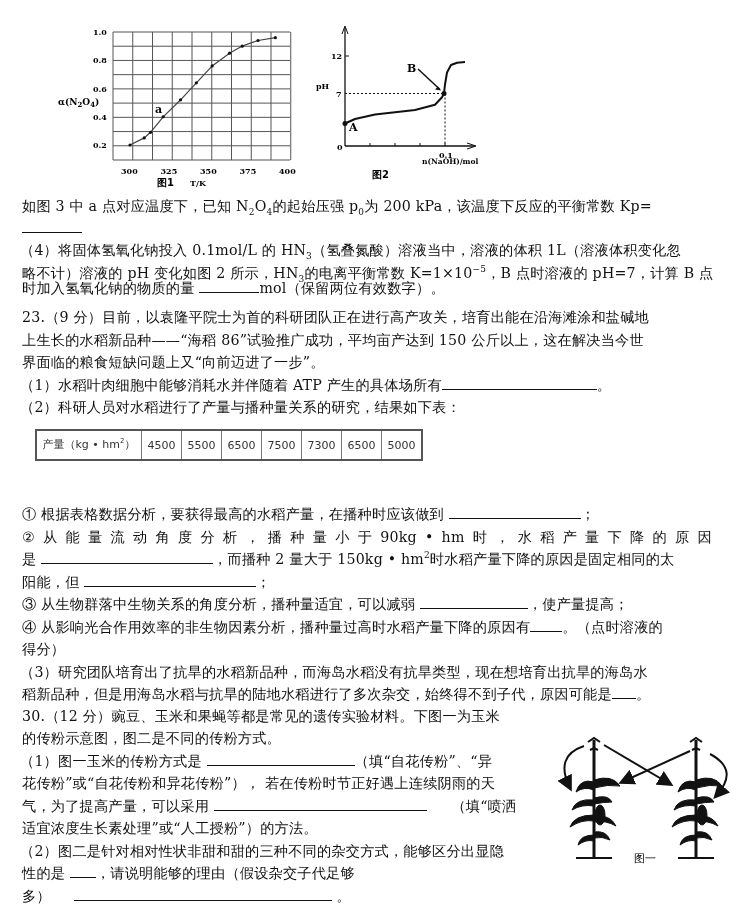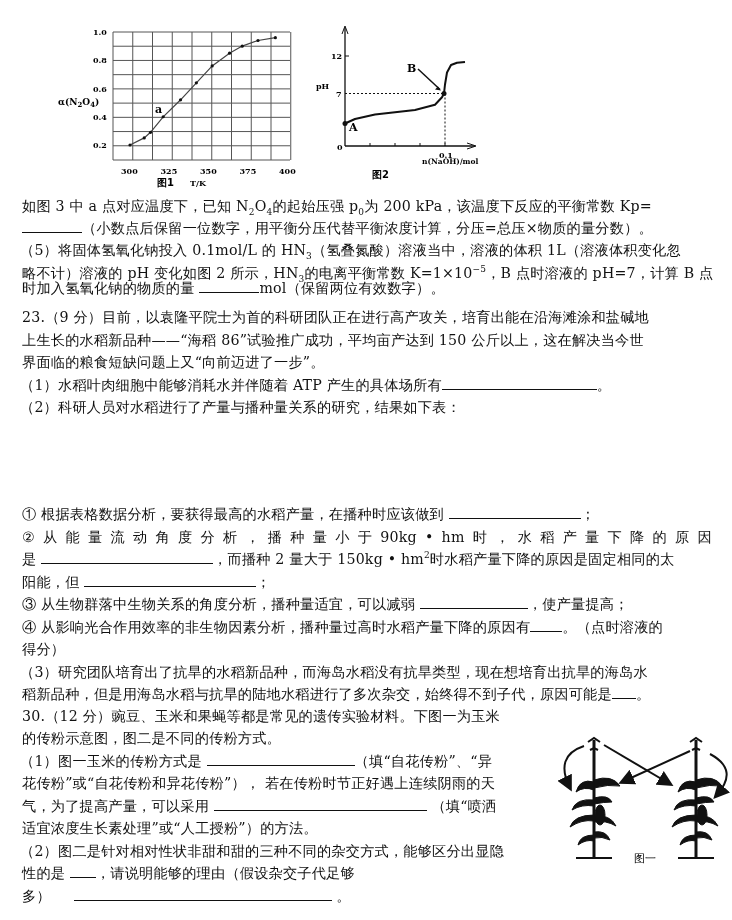--- a/index.html
+++ b/index.html
@@ -98,41 +98,51 @@
   <text x="39" y="111" font-size="11" font-weight="bold" font-family="DejaVu Serif, serif">A</text>
   <text x="97" y="52" font-size="11" font-weight="bold" font-family="DejaVu Serif, serif">B</text>
   <text x="112" y="144" font-size="7.5" font-weight="bold" font-family="DejaVu Serif, serif">n(NaOH)/mol</text>
   <text x="62" y="158" font-size="10" font-weight="bold" font-family="DejaVu Sans, sans-serif">图2</text>
 </svg>
 
 <div class="line" style="top:194px">
   <span>如图 3 中 a 点对应温度下，已知 N</span><sub>2</sub><span>O</span><sub>4</sub><span>的起始压强 p</span><sub>0</sub><span>为 200 kPa，该温度下反应的平衡常数 Kp=</span>
 </div>
 <div class="line" style="top:216px">
-  <span class="blank" style="width:60px"></span><span>（小数点后保留一位数字，用平衡分压代替平衡浓度计算，分压=总压×物质的量分数）。</span>
+  <span class="blank" style="width:60px"></span>
 </div>
 <div class="line" style="top:238px;left:20px">
-  <span>（5）将固体氢氧化钠投入 0.1mol/L 的 HN</span><sub>3</sub><span>（氢叠氮酸）溶液当中，溶液的体积 1L（溶液体积变化忽</span>
+  <span>（4）将固体氢氧化钠投入 0.1mol/L 的 HN</span><sub>3</sub><span>（氢叠氮酸）溶液当中，溶液的体积 1L（溶液体积变化忽</span>
 </div>
 <div class="line" style="top:261px">
   <span>略不计）溶液的 pH 变化如图 2 所示，HN</span><sub>3</sub><span>的电离平衡常数 K=1×10</span><sup>−5</sup><span>，B 点时溶液的 pH=7，计算 B 点</span>
 </div>
 <div class="line" style="top:276px">
   <span>时加入氢氧化钠的物质的量</span> <span class="blank" style="width:60px"></span><span>mol（保留两位有效数字）。</span>
 </div>
 <div class="line" style="top:305px"><span>23.（9 分）目前，以袁隆平院士为首的科研团队正在进行高产攻关，培育出能在沿海滩涂和盐碱地</span></div>
 <div class="line" style="top:328px"><span>上生长的水稻新品种——“海稻 86”试验推广成功，平均亩产达到 150 公斤以上，这在解决当今世</span></div>
 <div class="line" style="top:350px"><span>界面临的粮食短缺问题上又“向前迈进了一步”。</span></div>
 <div class="line" style="top:373px;left:20px">
   <span>（1）水稻叶肉细胞中能够消耗水并伴随着 ATP 产生的具体场所有</span><span class="blank" style="width:155px"></span><span>。</span>
 </div>
 <div class="line" style="top:395px;left:20px"><span>（2）科研人员对水稻进行了产量与播种量关系的研究，结果如下表：</span></div>
 
 <table class="data">
   <tbody>
+  <tr>
+    <td class="hd"><span>产量（kg • hm</span><sup style="font-size:7px">2</sup><span>）</span></td>
+    <td class="v">4500</td>
+    <td class="v">5500</td>
+    <td class="v">6500</td>
+    <td class="v">7500</td>
+    <td class="v">7300</td>
+    <td class="v">6500</td>
+    <td class="v">5000</td>
+  </tr>
 </tbody>
   </table>
 
 <div class="line" style="top:502px">
   <span>① 根据表格数据分析，要获得最高的水稻产量，在播种时应该做到</span> <span class="blank" style="width:132px"></span><span>；</span>
 </div>
 <div class="line just" id="s2line" style="top:525px">
     <span>②</span>
     <span>从</span>
     <span>能</span>
@@ -181,21 +191,21 @@
 <div class="line" style="top:682px">
   <span>稻新品种，但是用海岛水稻与抗旱的陆地水稻进行了多次杂交，始终得不到子代，原因可能是</span><span class="blank" style="width:24px"></span><span>。</span>
 </div>
 <div class="line" style="top:704px"><span>30.（12 分）豌豆、玉米和果蝇等都是常见的遗传实验材料。下图一为玉米</span></div>
 <div class="line" style="top:726px"><span>的传粉示意图，图二是不同的传粉方式。</span></div>
 <div class="line" style="top:749px;left:20px">
   <span>（1）图一玉米的传粉方式是</span> <span class="blank" style="width:148px"></span><span>（填“自花传粉”、“异</span>
 </div>
 <div class="line" style="top:771px"><span>花传粉”或“自花传粉和异花传粉”）， 若在传粉时节正好遇上连续阴雨的天</span></div>
 <div class="line" style="top:794px">
-  <span>气，为了提高产量，可以采用</span> <span class="blank" style="width:213px"></span> <span style="margin-left:0">（填“喷洒</span>
+  <span>气，为了提高产量，可以采用</span> <span class="blank" style="width:213px"></span> <span style="margin-left:20px">（填“喷洒</span>
 </div>
 <div class="line" style="top:816px"><span>适宜浓度生长素处理”或“人工授粉”）的方法。</span></div>
 <div class="line" style="top:839px;left:20px"><span>（2）图二是针对相对性状非甜和甜的三种不同的杂交方式，能够区分出显隐</span></div>
 <div class="line" style="top:861px">
   <span>性的是</span> <span class="blank" style="width:26px"></span><span>，请说明能够的理由（假设杂交子代足够</span>
 </div>
 <div class="line" style="top:884px">
   <span>多）</span> <span class="blank" style="width:258px;margin-left:18px"></span> <span>。</span>
 </div>
 

